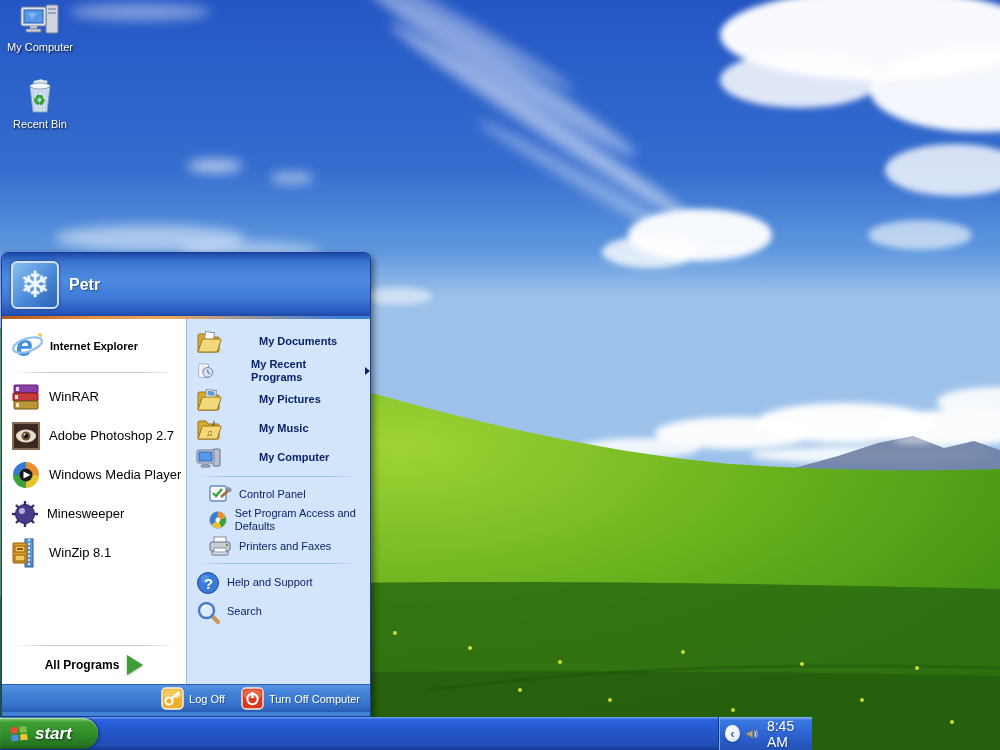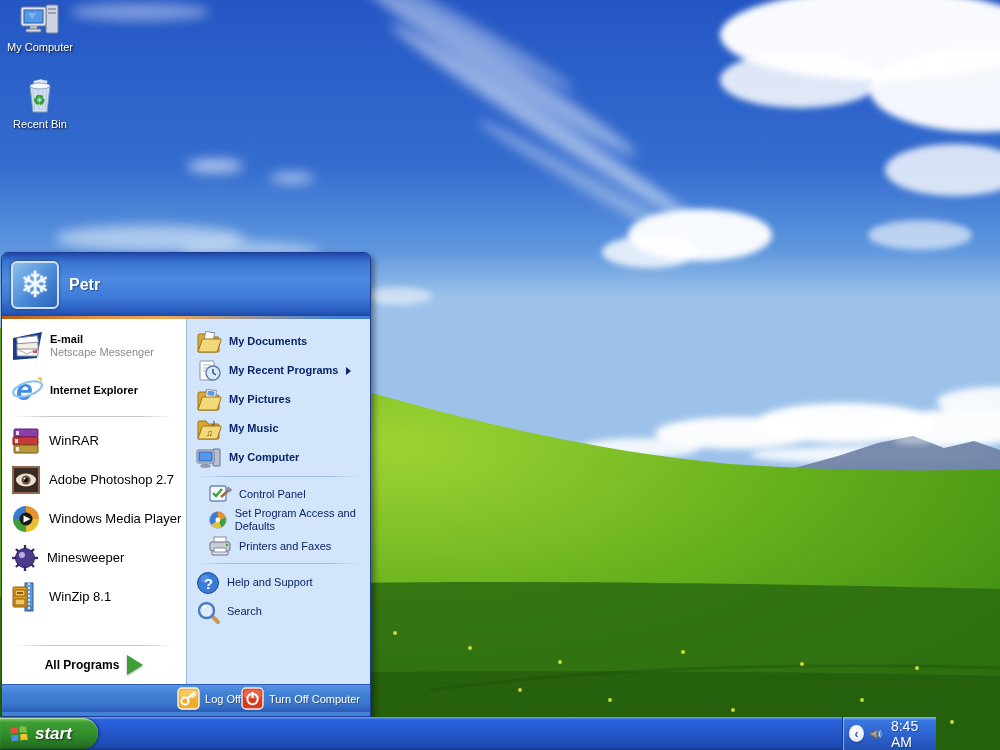--- a/index.html
+++ b/index.html
@@ -50,36 +50,36 @@
 
   #all-programs-row { position:absolute; bottom:0; left:0; right:0; height:38px;
     display:flex; align-items:center; justify-content:center; cursor:pointer; }
   #all-programs-sep { position:absolute; bottom:38px; left:12px; right:12px; height:1px;
     background:linear-gradient(to right,rgba(0,0,0,0) 0%,#c9c9c9 20%,#c9c9c9 80%,rgba(0,0,0,0) 100%); }
   #all-programs-label { font-size:12px; font-weight:bold; color:#000; margin-right:8px; }
   .green-arrow { width:0; height:0; border-top:10px solid transparent; border-bottom:10px solid transparent;
     border-left:16px solid #3c9e33; filter:drop-shadow(0 1px 1px rgba(0,0,0,0.3)); }
 
   .right-row { color:#0a246a; font-size:11px; }
-  .places-row { height:29px; }
+  .places-row { height:29px;gap:30px; }
   .places-row .r-label { font-weight:bold; }
   .set-row { min-height:26px;margin-left:12px; }
   .sys-row { height:29px; }
   .r-label { margin-left:7px; line-height:13px; }
   .submenu-arrow { width:0; height:0; border-top:4px solid transparent; border-bottom:4px solid transparent;
     border-left:5px solid #0a246a; margin-left:8px; }
 
   #sm-footer { height:28px; border-top:1px solid #2e5cb8;
     background:linear-gradient(to bottom,#5694e2 0%,#4282d6 30%,#3a76cc 70%,#2a5cb4 100%);
-    display:flex; align-items:center; justify-content:flex-end; padding-right:10px; gap:0; }
+    display:flex; align-items:center; justify-content:flex-end; padding-right:10px; gap:16px; }
   .footer-btn { display:flex; align-items:center; gap:5px; cursor:pointer; }
   .footer-label { color:#ffffff; font-size:11px; text-shadow:1px 1px 1px rgba(0,0,0,0.3); }
 
   
-  #taskbar { position:absolute; left:0; top:717px; width:936px; height:33px;
+  #taskbar { position:absolute; left:0; top:717px; width:812px; height:33px;
     background:linear-gradient(to bottom,#6fa5f2 0%,#2a63e0 8%,#2456c9 45%,#1f4cb4 88%,#15368c 100%);padding-left:40px; }
   #start-button { position:absolute; left:0; top:1px; height:31px; width:98px;
     border-radius:0 16px 16px 0; cursor:pointer;
     background:linear-gradient(to bottom,#7fcf6a 0%,#3f9e34 14%,#2f8d29 55%,#256f21 92%,#1a5a18 100%);
     box-shadow:1px 0 3px rgba(0,0,0,0.5), inset 0 1px 1px rgba(255,255,255,0.45);
     display:flex; align-items:center; padding-left:9px; }
   #start-label { color:#ffffff; font-size:17px; font-weight:bold; font-style:italic;
     margin-left:6px; text-shadow:1px 1px 2px rgba(0,0,0,0.6); }
   #tray { position:absolute; right:0; top:0; height:33px; width:94px;
     background:linear-gradient(to bottom,#8ab8f5 0%,#3a78e0 10%,#2e65d2 50%,#2453b8 95%);
@@ -205,34 +205,20 @@
 <div id="start-menu">
   <div id="sm-header">
     <div id="sm-avatar">❄</div>
     <div id="sm-username">Petr</div>
   </div>
   <div id="sm-orange-line"></div>
 
   <div id="sm-body">
 
     <div id="sm-left">
-      <div class="sm-row pinned-row">
-        <svg width="33" height="33" viewBox="0 0 33 33">
-          <polygon points="2,8 31,2 26,28 2,30" fill="#1b3c8c"></polygon>
-          <rect x="6" y="7" width="21" height="7" rx="1" fill="#ffffff" stroke="#8890a0" transform="rotate(-7 16 10)"></rect>
-          <rect x="6" y="13" width="21" height="7" rx="1" fill="#f4f0e0" stroke="#8890a0" transform="rotate(-4 16 16)"></rect>
-          <rect x="6" y="19" width="21" height="7" rx="1" fill="#ffffff" stroke="#8890a0"></rect>
-          <rect x="22" y="20" width="4" height="3" fill="#d84848"></rect>
-          <path d="M6,19 L16,24 L27,19" stroke="#a8a8a8" fill="none"></path>
-        </svg>
-        <div class="pin-text">
-          <div class="pin-label">E-mail</div>
-          <div class="pin-sub">Netscape Messenger</div>
-        </div>
-      </div>
 
       <div class="sm-row pinned-row">
         <svg width="33" height="33" viewBox="0 0 33 33">
           <text x="5" y="26" font-size="30" font-style="italic" font-weight="bold" fill="#3f8fe0">e</text>
           <ellipse cx="16.5" cy="15" rx="15" ry="6.5" fill="none" stroke="#8fc0ef" stroke-width="2.2" transform="rotate(-18 16.5 15)"></ellipse>
           <path d="M27,5 Q31,3 30,7" stroke="#e8c23d" stroke-width="2" fill="none"></path>
         </svg>
         <div class="pin-text">
           <div class="pin-label">Internet Explorer</div>
         </div>

